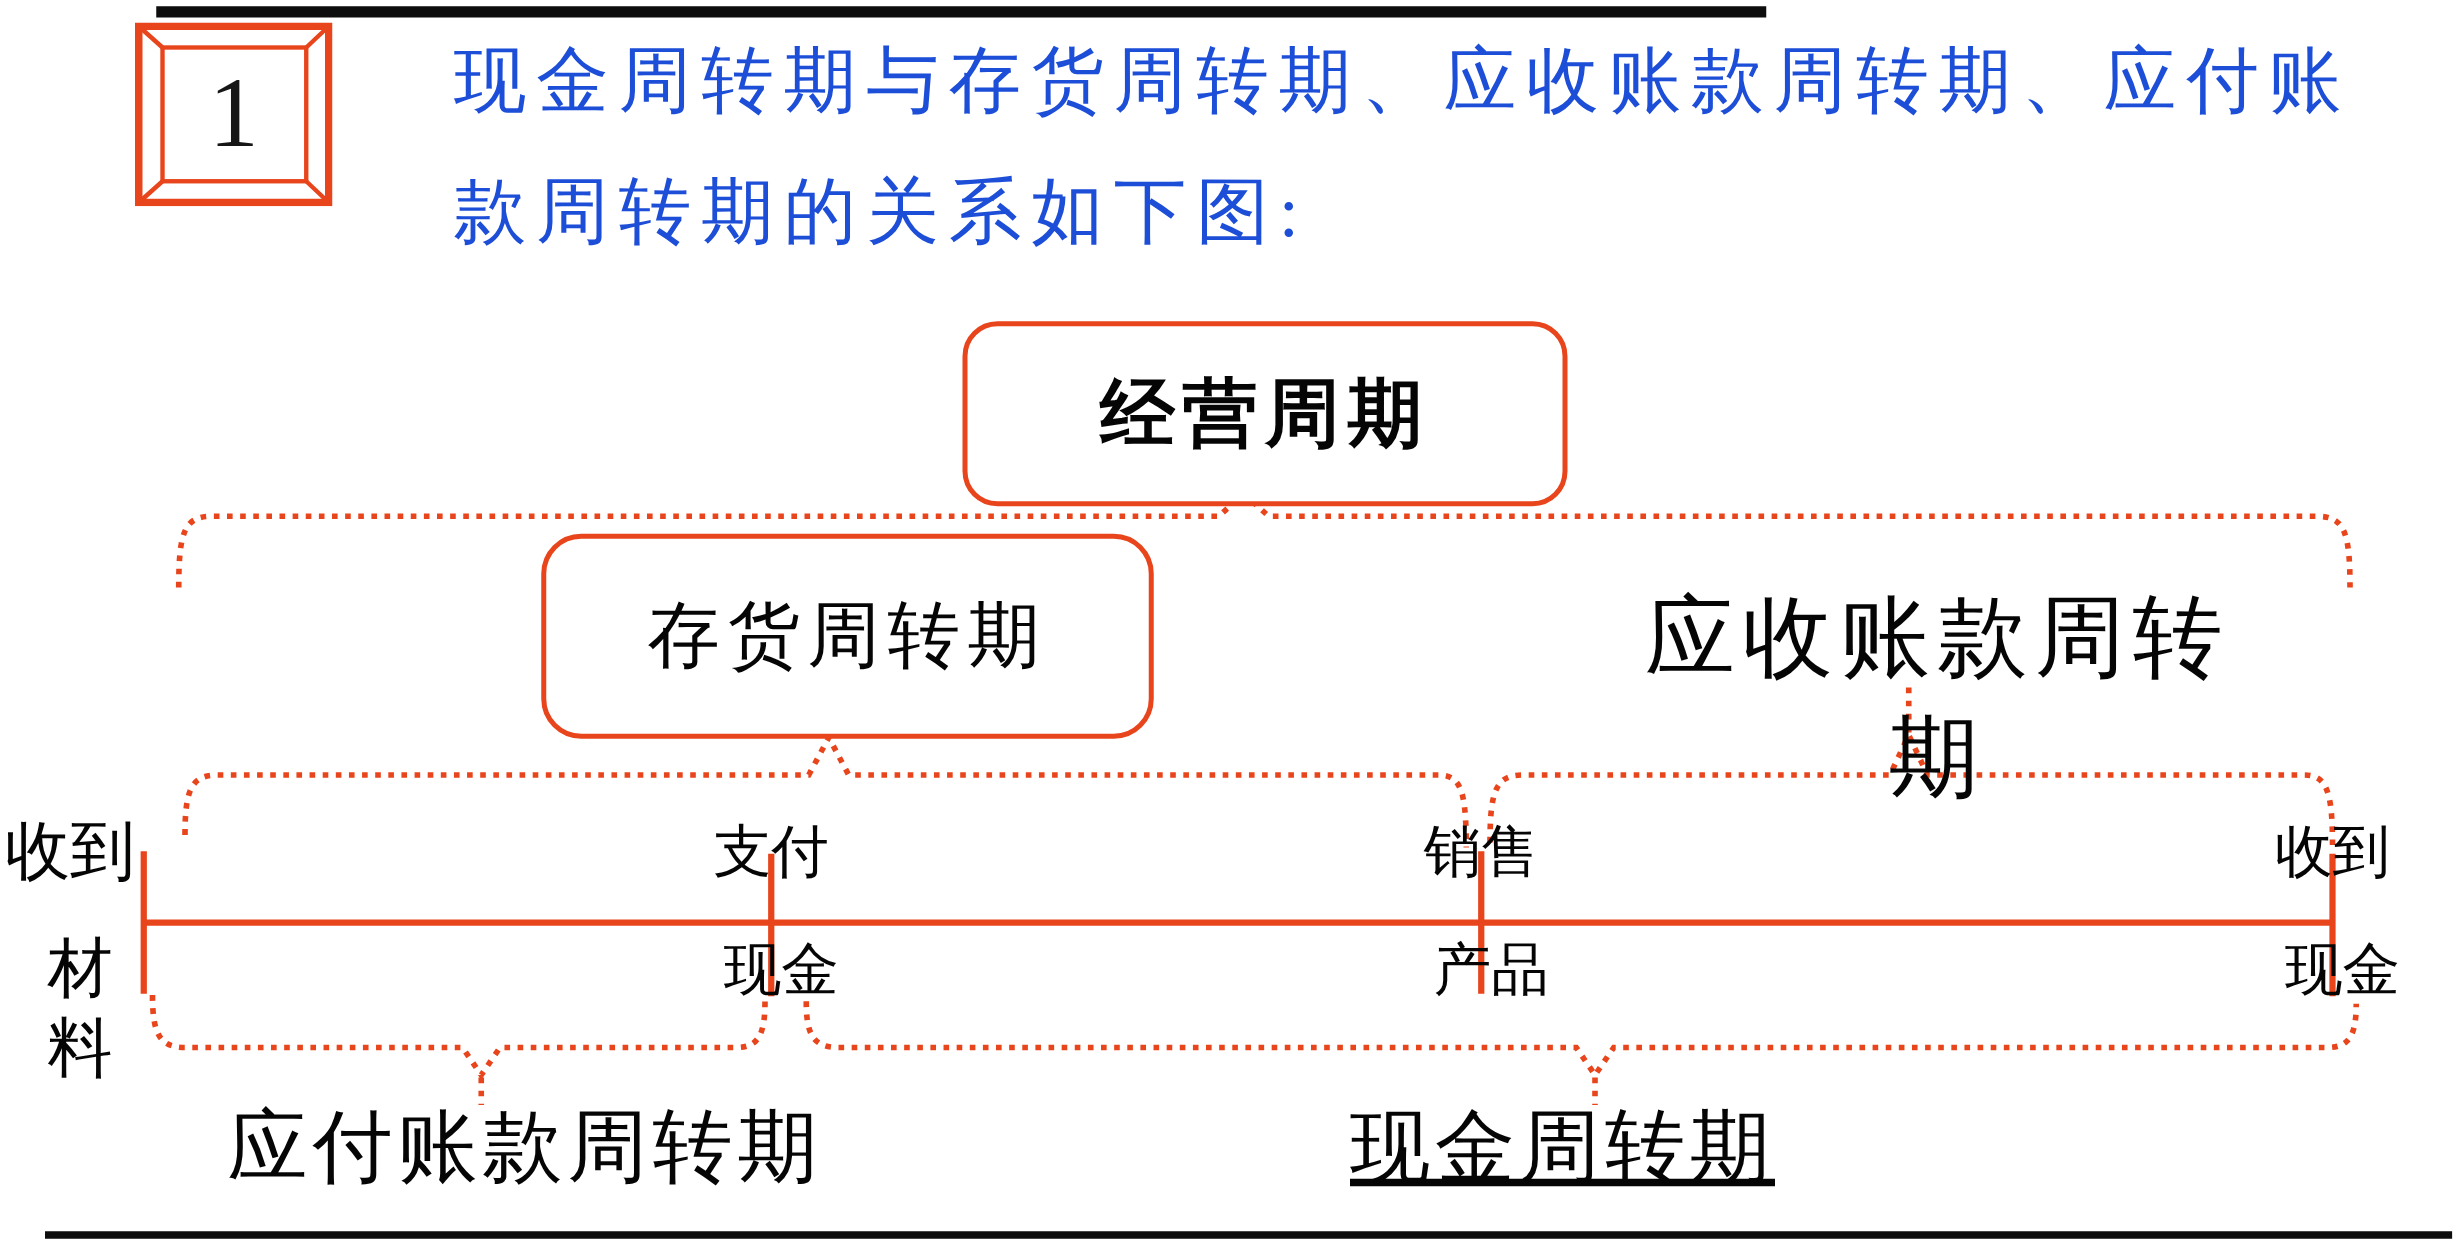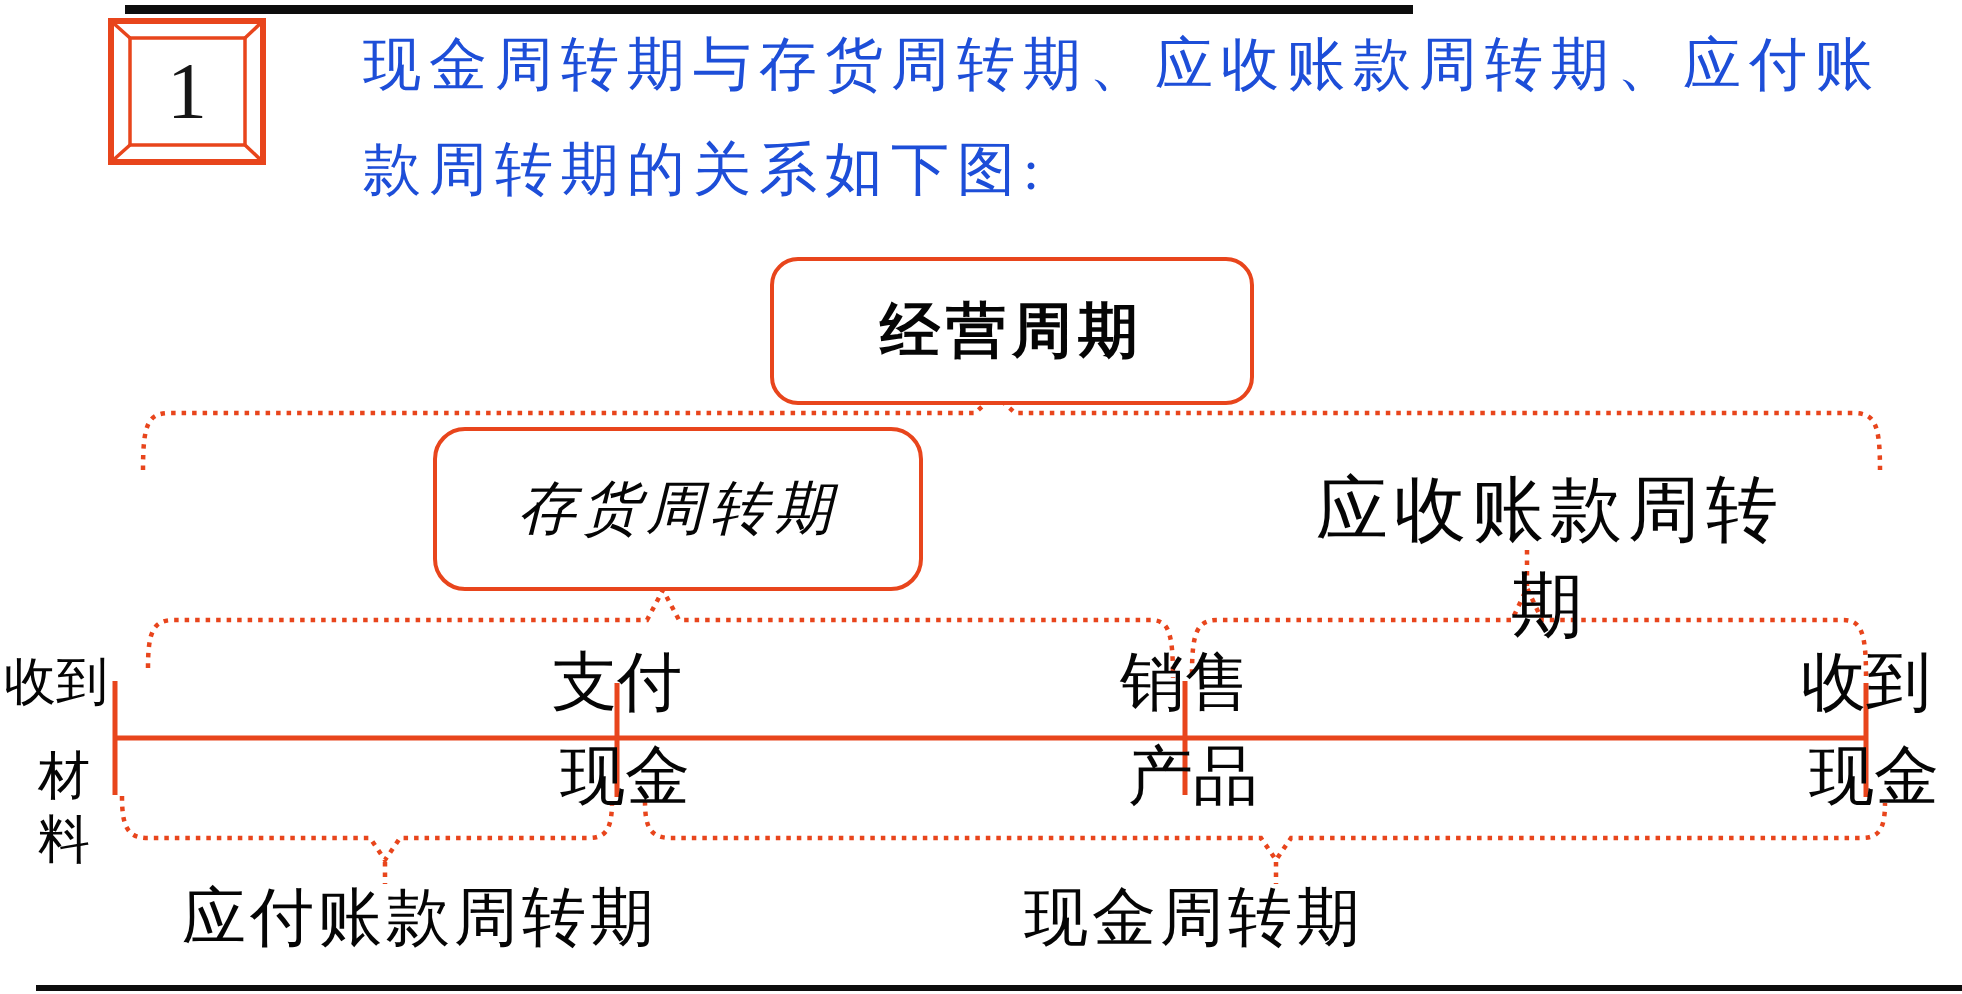--- a/index.html
+++ b/index.html
@@ -13,34 +13,34 @@
   
   #num-frame{left:108px;top:18px;width:158px;height:147px;}
   #num-glyph{left:108px;top:22px;width:158px;height:138px;display:flex;align-items:center;justify-content:center;
     font-size:80px;color:#161616;}
   
   #title{left:363px;top:12px;width:1575px;font-size:58px;line-height:105px;letter-spacing:8px;color:#1d4ed8;}
   
   .node-box{position:absolute;border:4.5px solid var(--acc);border-radius:28px;background:#fff;
     display:flex;align-items:center;justify-content:center;color:#050505;}
   #op-box{left:770px;top:257px;width:476px;height:140px;font-size:60px;letter-spacing:6px;font-weight:bold;}
-  #inv-box{left:433px;top:427px;width:482px;height:156px;font-size:58px;letter-spacing:6px;border-radius:32px;font-style:italic;}
+  #inv-box{left:433px;top:427px;width:482px;height:156px;font-size:58px;letter-spacing:6px;border-radius:32px;}
   #recv-label{left:1290px;top:462px;width:520px;text-align:center;font-size:72px;letter-spacing:6px;color:#050505;}
   
-  .ev{position:absolute;top:650px;width:220px;text-align:center;font-size:65px;color:#050505;}
+  .ev{position:absolute;top:650px;width:220px;text-align:center;font-size:46px;color:#050505;}
   .ev .l1{height:94px;line-height:64px;}
   .ev .l2{line-height:64px;margin-left:16px;}
   #ev-1{left:4px;width:104px;font-size:52px;}
   #ev-2{left:507px;}
   #ev-3{left:1075px;}
   #ev-4{left:1756px;}
   
   .period-label{position:absolute;top:874px;text-align:center;font-size:64px;letter-spacing:4px;color:#050505;}
   #payable-label{left:150px;width:540px;font-family:Liberation Serif, serif;}
-  #cash-label{left:1009px;width:370px;}
+  #cash-label{left:1065px;width:370px;text-decoration:underline;}
   svg{position:absolute;left:0;top:0;}
 </style>
 </head>
 <body>
 
 <div id="stage" style="--acc:#E8451C;">
 
   <div class="edge-line" style="left:125px;top:5px;width:1288px;height:9px;"></div>
   <div class="edge-line" style="left:36px;top:985px;width:1926px;height:6px;"></div>
 

